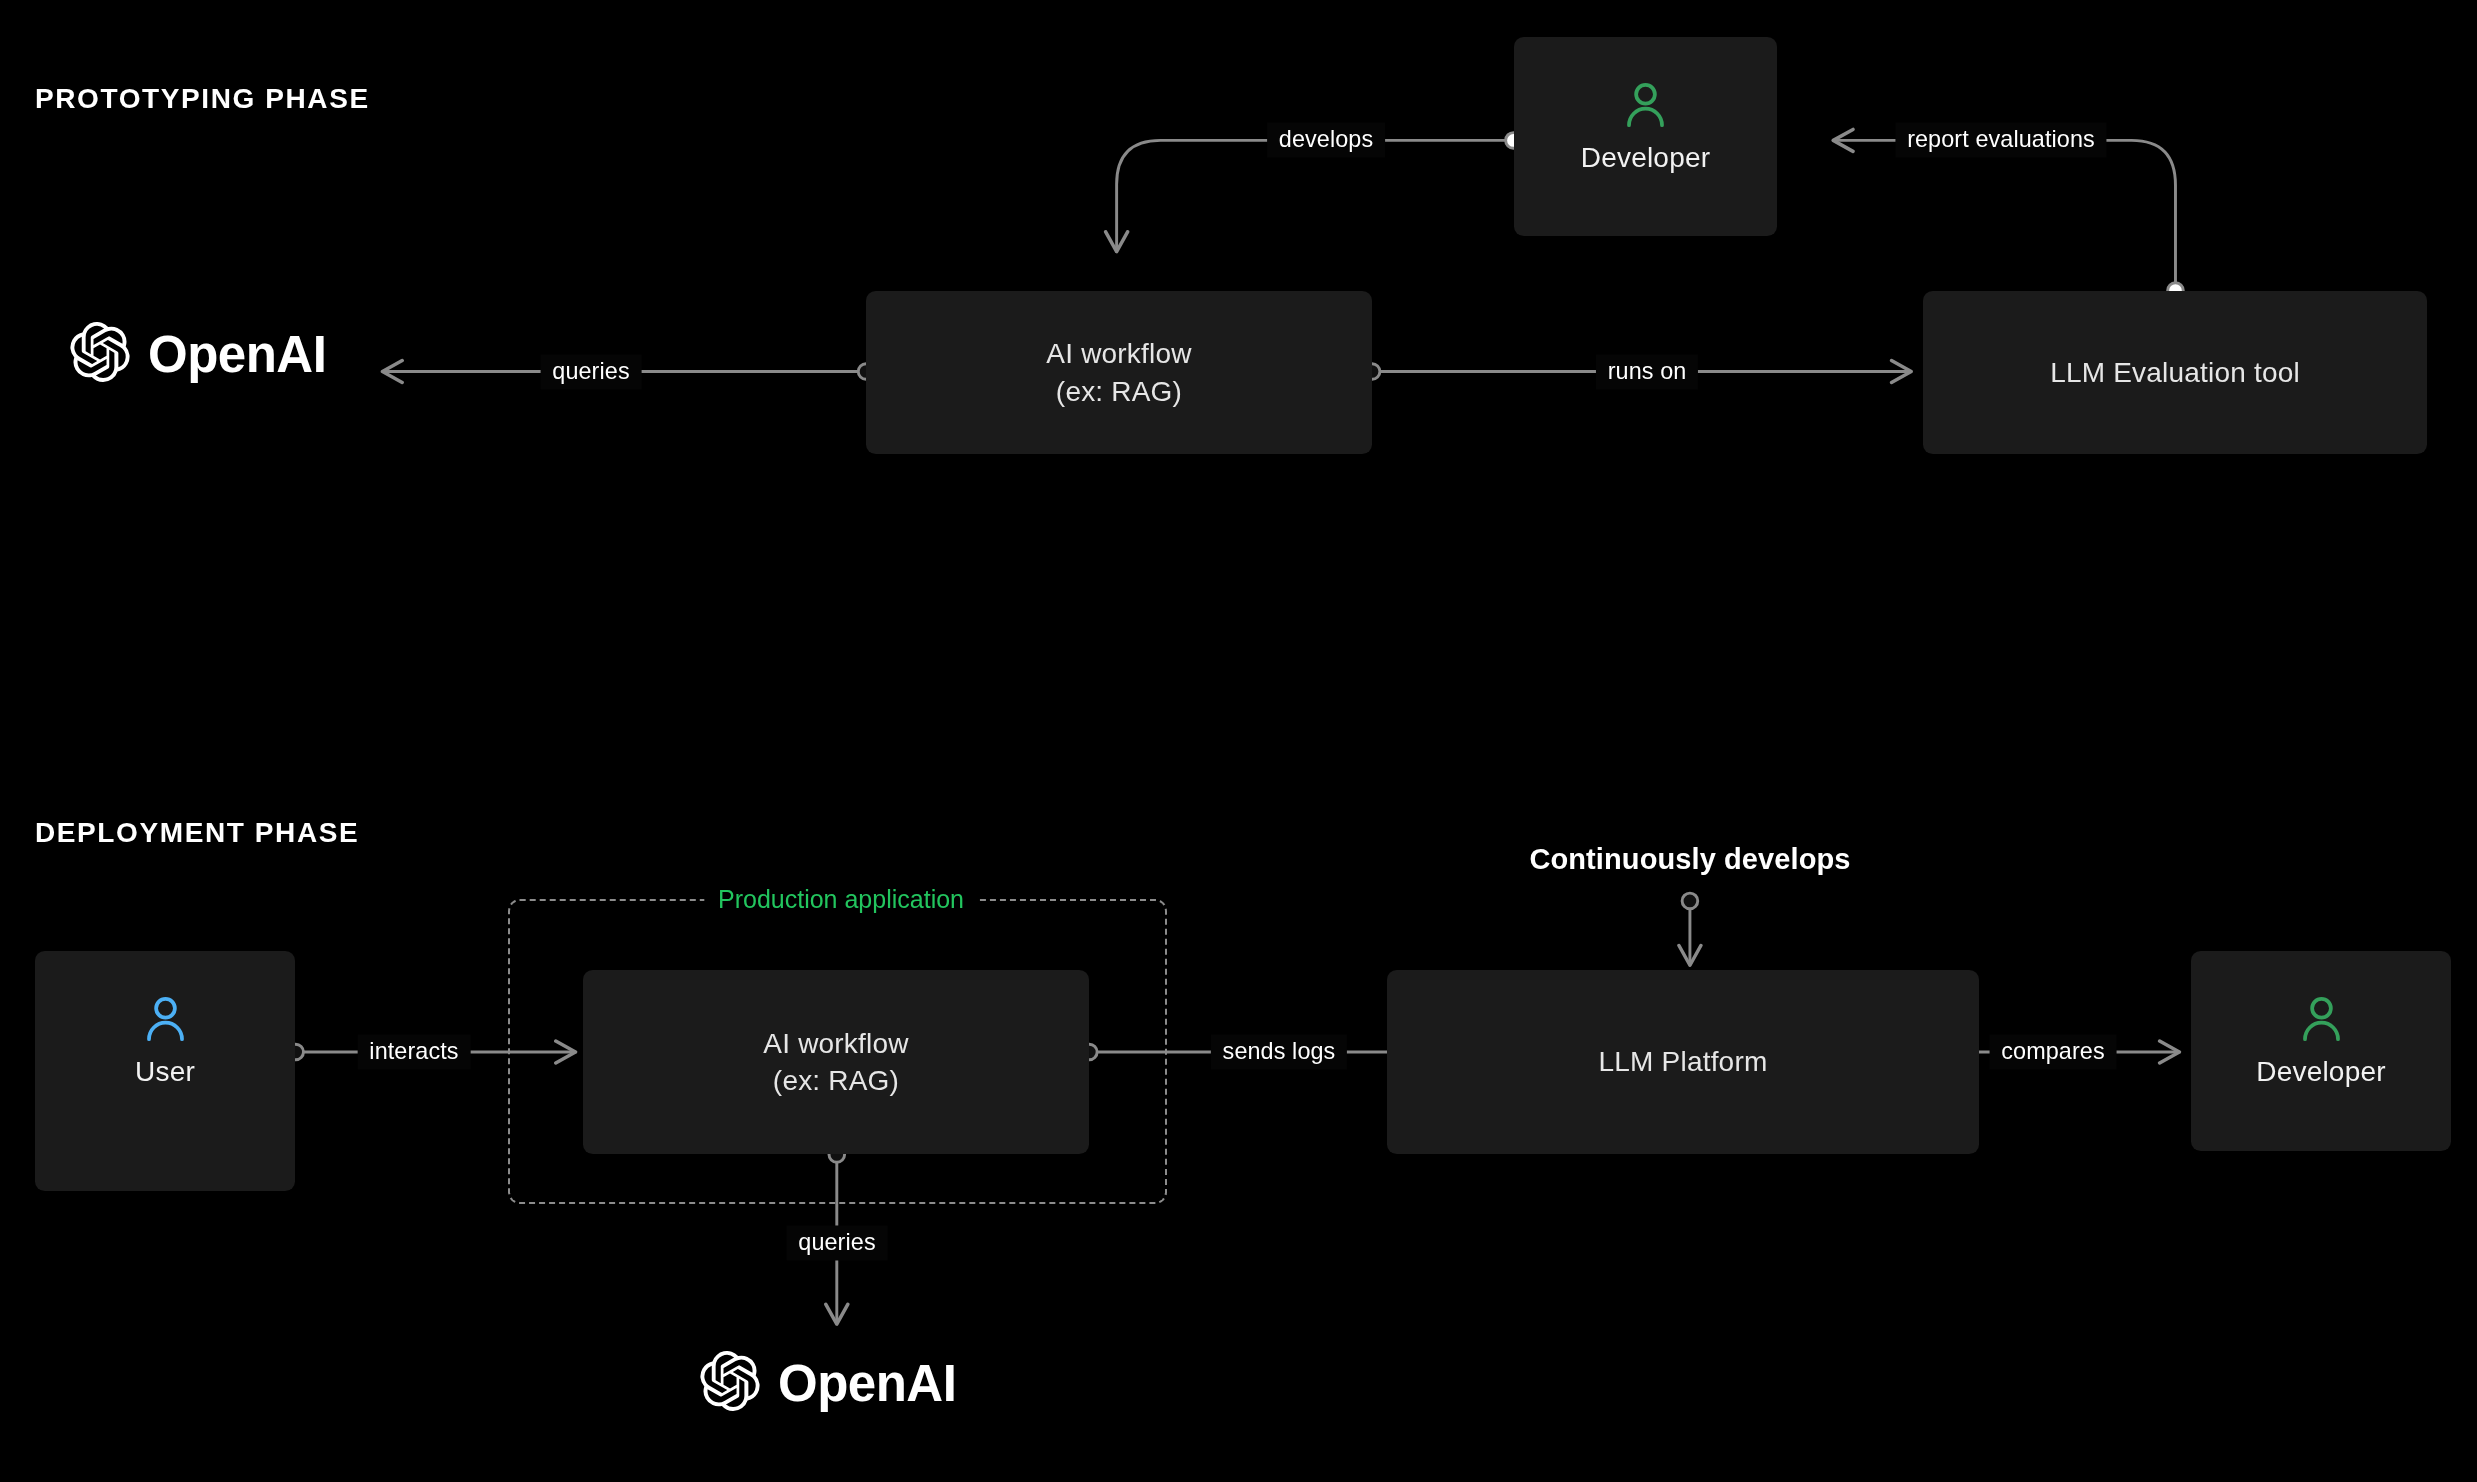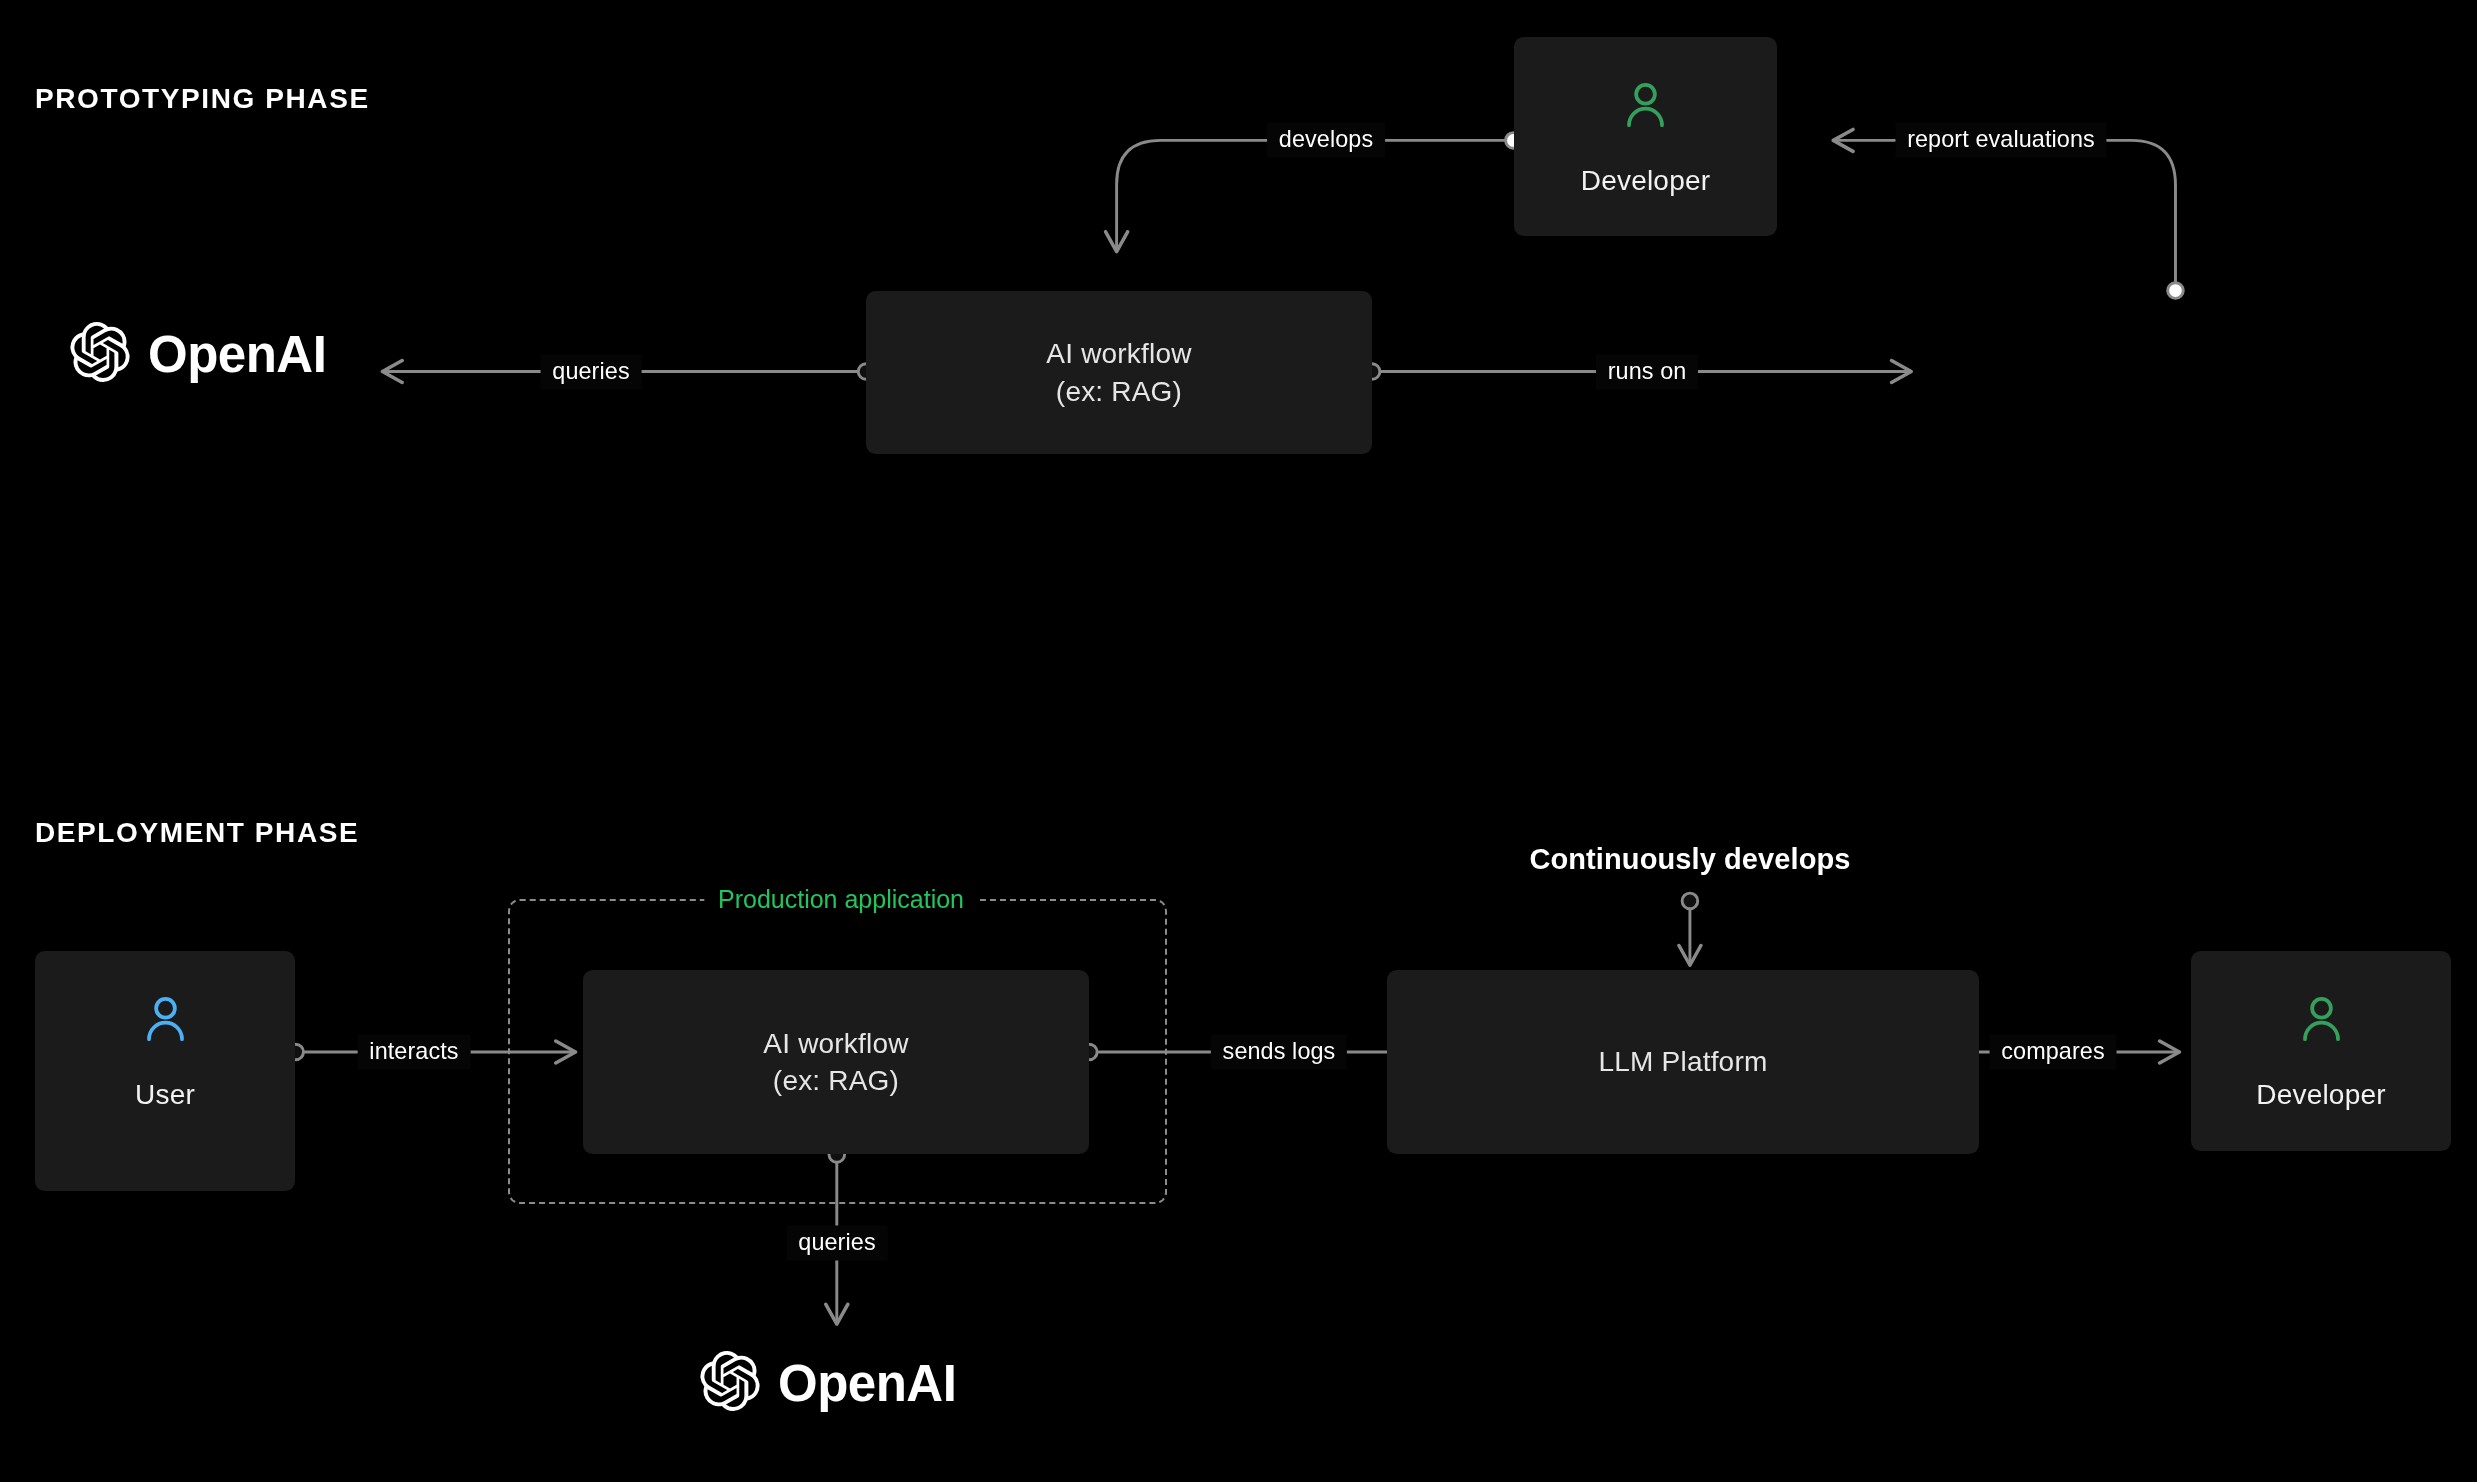--- a/index.html
+++ b/index.html
@@ -31,21 +31,21 @@
     box-sizing:border-box;
   }
   .node .label{
     color:#e6e6e6;
     font-size:28px;
     line-height:1.33;
     text-align:center;
     white-space:pre-line;
     letter-spacing:0.2px;
   }
-  .actor .label{color:#f2f2f2;font-size:28px;margin-top:27px;}
+  .actor .label{color:#f2f2f2;font-size:28px;margin-top:4px;}
   .actor{justify-content:flex-start;padding-top:43px;}
 
   .edge-label{
     position:absolute;
     font-size:23.4px;
     color:#ffffff;
     background:#050505;
     padding:2.9px 11.7px;
     white-space:nowrap;
     letter-spacing:0.1px;
@@ -159,20 +159,23 @@
   <div class="node actor" style="left:1514px;top:37px;width:263px;height:199px;">
     <span>
       <svg width="45" height="51" viewBox="0 0 24 26" aria-hidden="true">
         <circle cx="12" cy="7" r="5" fill="none" stroke="#34a05b" stroke-width="2"></circle>
         <path d="M3.2 23.5a8.8 8.8 0 0 1 17.6 0" fill="none" stroke="#34a05b" stroke-width="2" stroke-linecap="round"></path>
       </svg>
     </span>
     <div class="label">Developer</div>
   </div>
 
+  <div class="node" style="left:1923px;top:291px;width:504px;height:163px;">
+    <div class="label">LLM Evaluation tool</div>
+  </div>
 
   <div class="edge-label" style="left:591px;top:372px;">queries</div>
   <div class="edge-label" style="left:1647px;top:372px;">runs on</div>
   <div class="edge-label" style="left:1326px;top:140px;">develops</div>
   <div class="edge-label" style="left:2001px;top:140px;">report evaluations</div>
 
   <div class="phase-title" style="left:35px;top:817px;">DEPLOYMENT PHASE</div>
 
   <div class="node actor" style="left:35px;top:951px;width:260px;height:240px;">
     <span>

